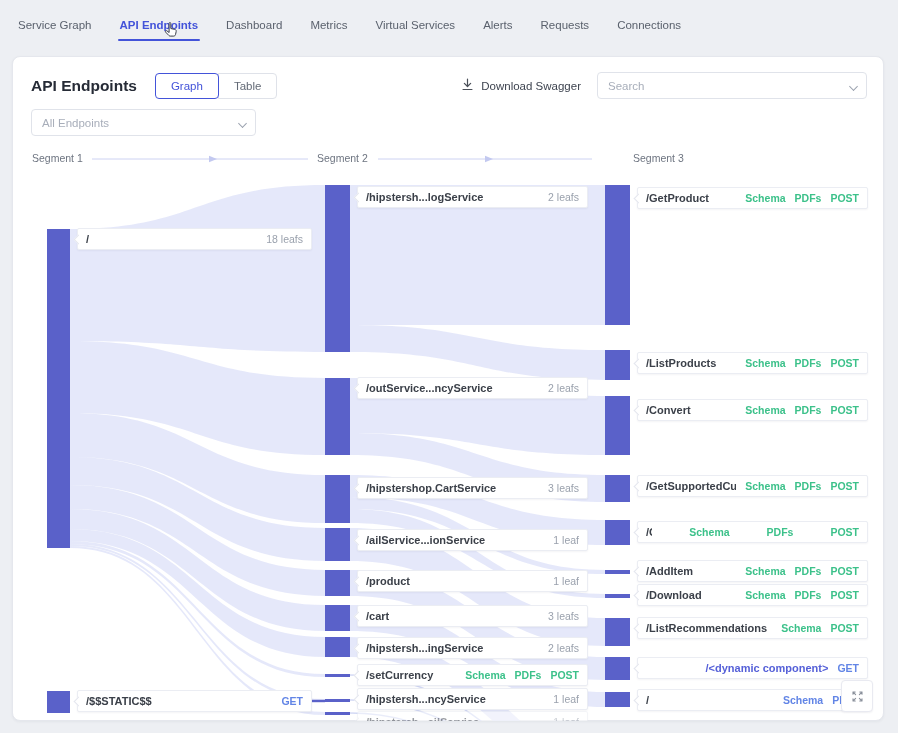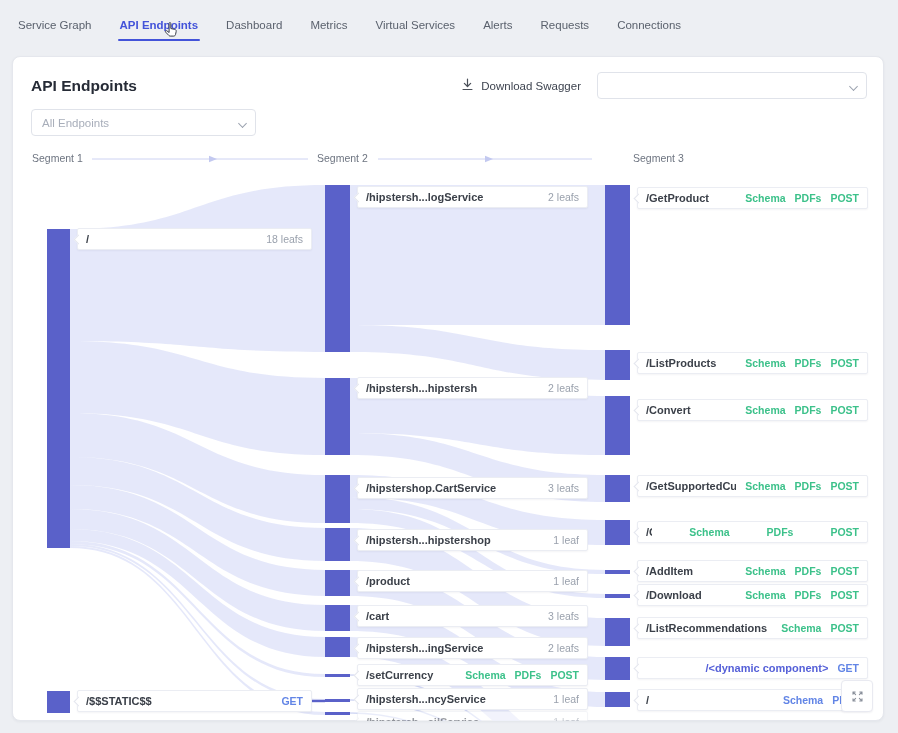--- a/index.html
+++ b/index.html
@@ -61,31 +61,36 @@
       <div class="nav-item">Metrics</div>
       <div class="nav-item">Virtual Services</div>
       <div class="nav-item">Alerts</div>
       <div class="nav-item">Requests</div>
       <div class="nav-item">Connections</div>
     </nav>
 
   <div id="card">
     <div id="toolbar">
       <div id="page-title">API Endpoints</div>
+      <div class="toggle-group">
+          <div class="toggle-btn on">Graph</div>
+          <div class="toggle-btn off">Table</div>
+        </div>
       <div class="spacer"></div>
       <div id="download">
         <span>
           <svg width="13" height="13" viewBox="0 0 14 14">
               <path d="M7 1.2v7.6M3.6 5.8L7 9.2l3.4-3.4" stroke="#4a4f58" fill="none" stroke-width="1.3" stroke-linecap="round" stroke-linejoin="round"></path>
               <path d="M2.2 12.4h9.6" stroke="#4a4f58" stroke-width="1.3" stroke-linecap="round"></path>
             </svg>
         </span>
         <span>Download Swagger</span>
       </div>
       <div class="select-box" id="search-box">
+        <input type="text" placeholder="Search" style="">
         <span class="chev"></span>
       </div>
     </div>
     <div id="filter-row">
       <div class="select-box" id="endpoint-filter">
         <span>All Endpoints</span>
         <span class="chev"></span>
       </div>
     </div>
   </div>
@@ -162,29 +167,29 @@
       </div>
       <div class="node-box" style="left: 65px; top: 545px; width: 235px;">
         <span class="node-text">/$$STATIC$$</span>
         <span class="node-link blue">GET</span>
       </div>
       <div class="node-box" style="left: 345px; top: 41px; width: 231px;">
         <span class="node-text">/hipstersh...logService</span>
         <span class="node-meta">2 leafs</span>
       </div>
       <div class="node-box" style="left: 345px; top: 232px; width: 231px;">
-        <span class="node-text">/hipstersh...hipstersh</span>
+        <span class="node-text">/outService...ncyService</span>
         <span class="node-meta">2 leafs</span>
       </div>
       <div class="node-box" style="left: 345px; top: 332px; width: 231px;">
         <span class="node-text">/hipstershop.CartService</span>
         <span class="node-meta">3 leafs</span>
       </div>
       <div class="node-box" style="left: 345px; top: 384px; width: 231px;">
-        <span class="node-text">/hipstersh...hipstershop</span>
+        <span class="node-text">/ailService...ionService</span>
         <span class="node-meta">1 leaf</span>
       </div>
       <div class="node-box" style="left: 345px; top: 425px; width: 231px;">
         <span class="node-text">/product</span>
         <span class="node-meta">1 leaf</span>
       </div>
       <div class="node-box" style="left: 345px; top: 460px; width: 231px;">
         <span class="node-text">/cart</span>
         <span class="node-meta">3 leafs</span>
       </div>

